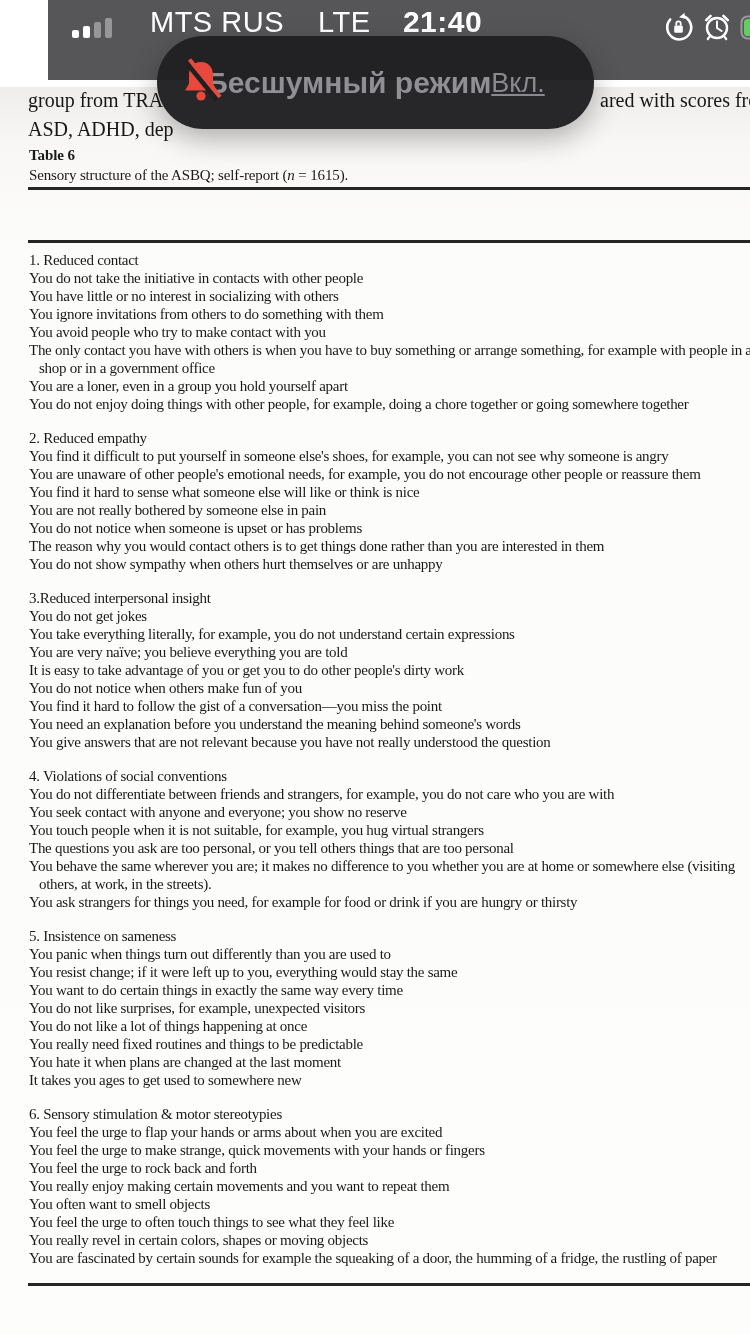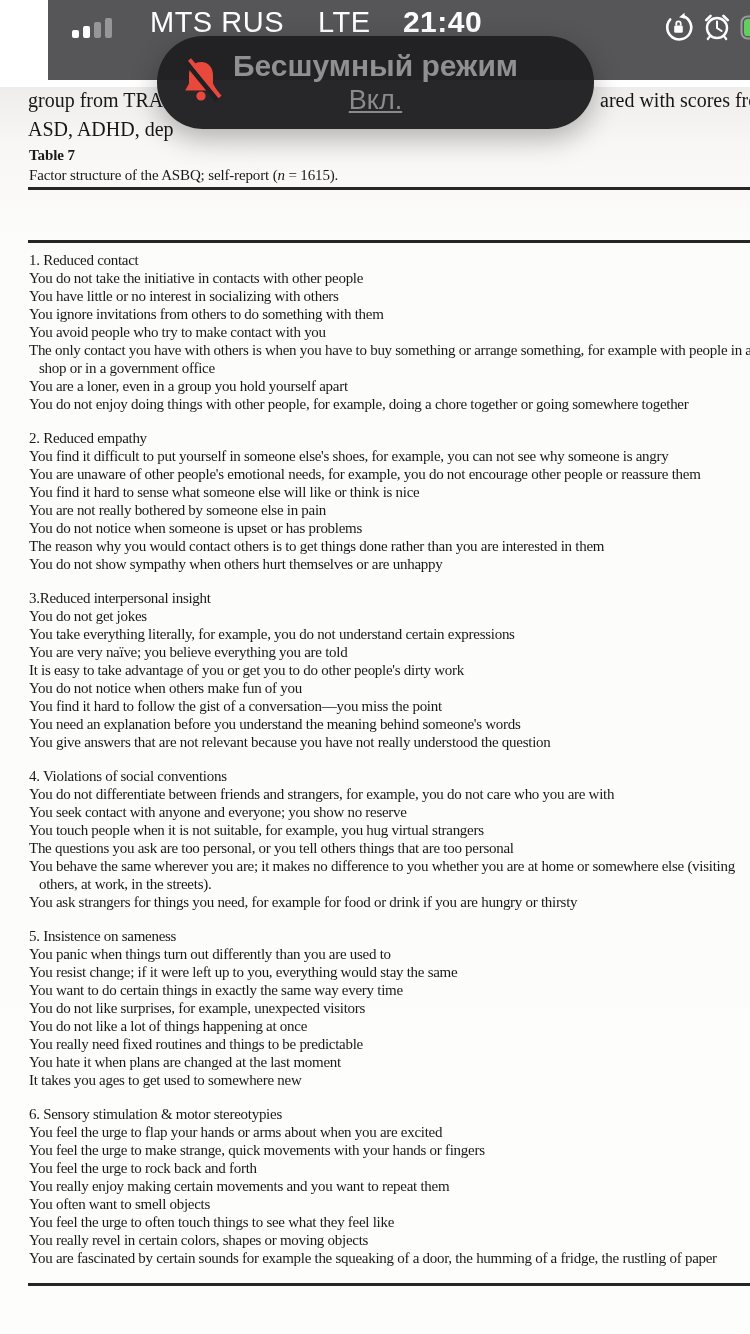--- a/index.html
+++ b/index.html
@@ -22,21 +22,21 @@
     color:#ffffff;font-size:29px;font-weight:400;letter-spacing:.5px;}
   .time{position:absolute;left:0;right:0;top:5px;text-align:center;
     color:#ffffff;font-size:30px;font-weight:600;letter-spacing:.5px;padding-left:39px;}
   .right-icons{position:absolute;right:8px;top:11px;display:flex;align-items:center;gap:7px;}
   .right-icons svg{display:block;}
   
   .banner{
     position:absolute;left:157px;top:36px;width:437px;height:93px;
     background:rgba(32,32,34,.97);border-radius:46px;z-index:5;
     box-shadow:0 10px 28px rgba(0,0,0,.28);
-    display:flex;flex-direction:column;align-items:center;justify-content:center;
+    display:flex;flex-direction:row;align-items:center;justify-content:center;
   }
   .banner-title{font-size:30px;font-weight:700;color:#8f8f94;line-height:34px;}
   .banner-sub{font-size:27px;font-weight:400;color:#89898e;line-height:31px;margin-top:2px;text-decoration:underline;}
   .bell{position:absolute;left:22px;top:20px;width:44px;height:54px;}
   
   .document{
     position:absolute;left:0;top:87px;width:750px;height:1254px;
     background:linear-gradient(180deg,#eeedec 0px,#f8f7f6 60px,#fcfcfb 160px,#fdfdfc 100%);
     font-family:"Liberation Serif",serif;color:#1a1a1a;z-index:2;
   }
@@ -116,22 +116,22 @@
   </span>
   <div class="banner-title">Бесшумный режим</div>
   <div class="banner-sub">Вкл.</div>
 </div>
 
 <div class="document">
   <span class="doc-frag frag-l1L">group from TRA</span>
   <span class="doc-frag frag-l1R">ared with scores fro</span>
   <span class="doc-frag frag-l2L">ASD, ADHD, dep</span>
 
-  <div class="table-label">Table 7</div>
-  <div class="table-caption"><span>Factor structure of the ASBQ; self-report (</span><span class="var">n</span><span> = 1615).</span></div>
+  <div class="table-label">Table 6</div>
+  <div class="table-caption"><span>Sensory structure of the ASBQ; self-report (</span><span class="var">n</span><span> = 1615).</span></div>
 
   <div class="rule rule-top"></div>
   <div class="rule rule-header"></div>
 
   <div class="table-body">
 
     <div class="section">
         <div class="heading">1. Reduced contact</div>
         <div class="item">You do not take the initiative in contacts with other people</div>
         <div class="item">You have little or no interest in socializing with others</div>

